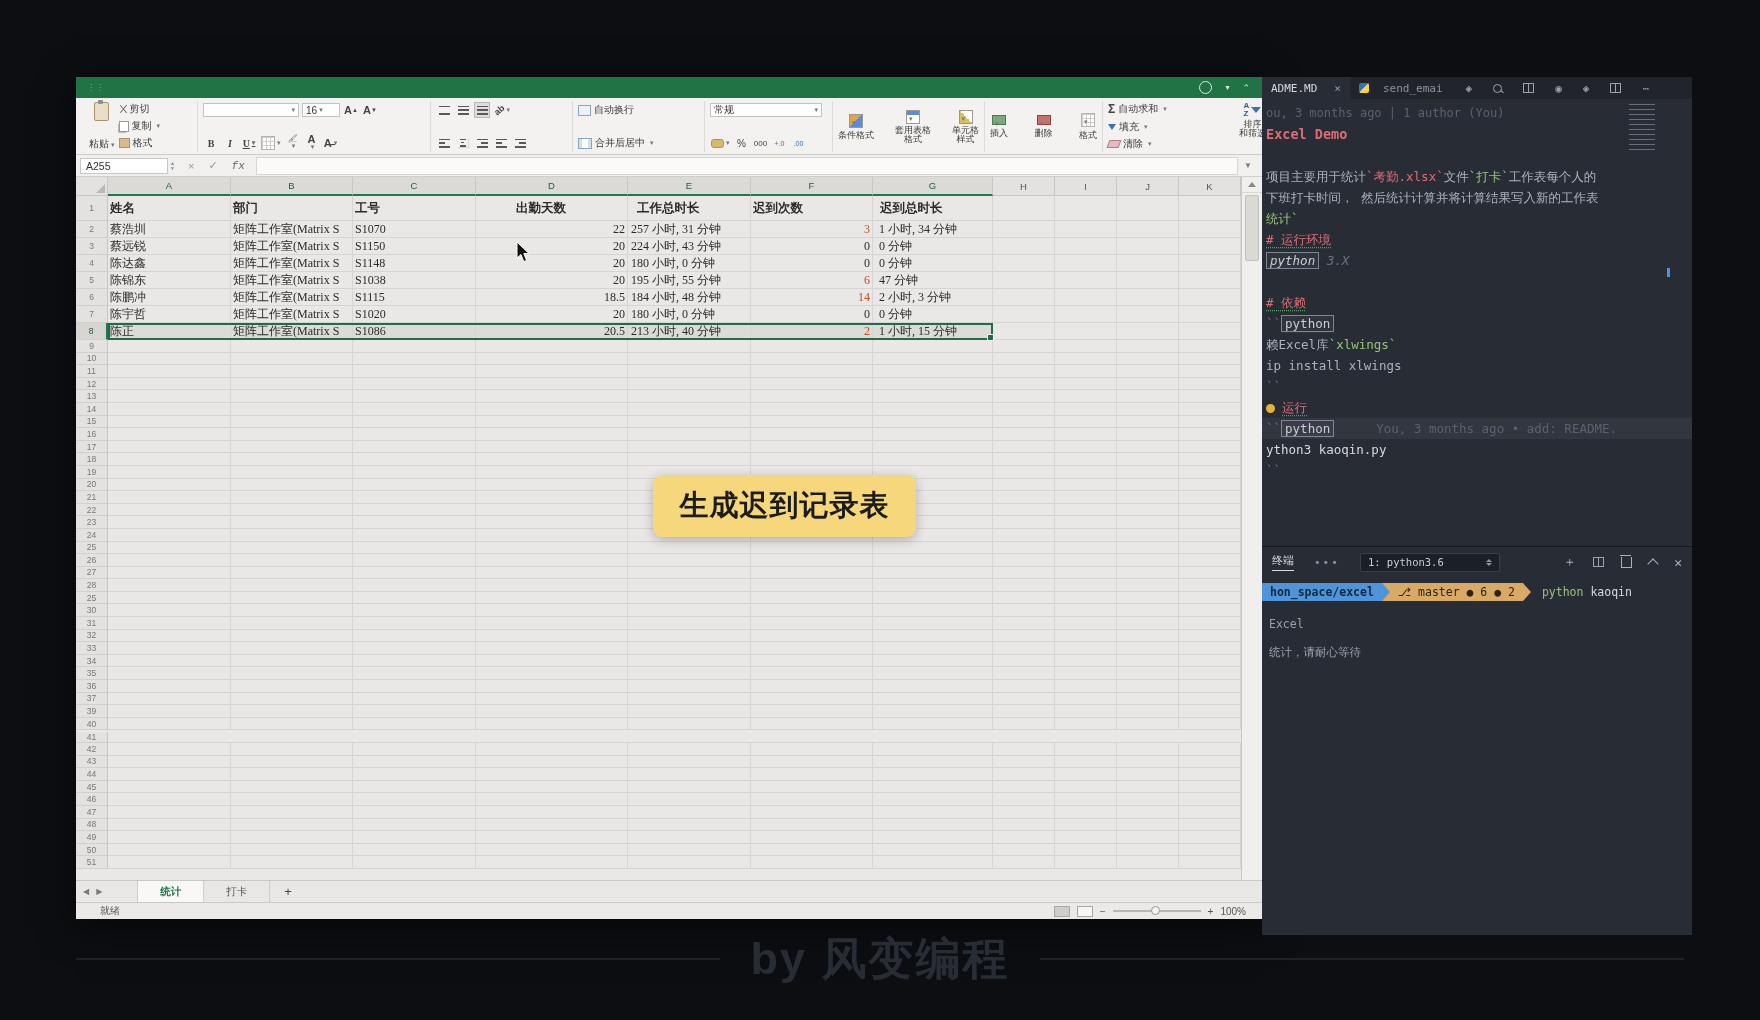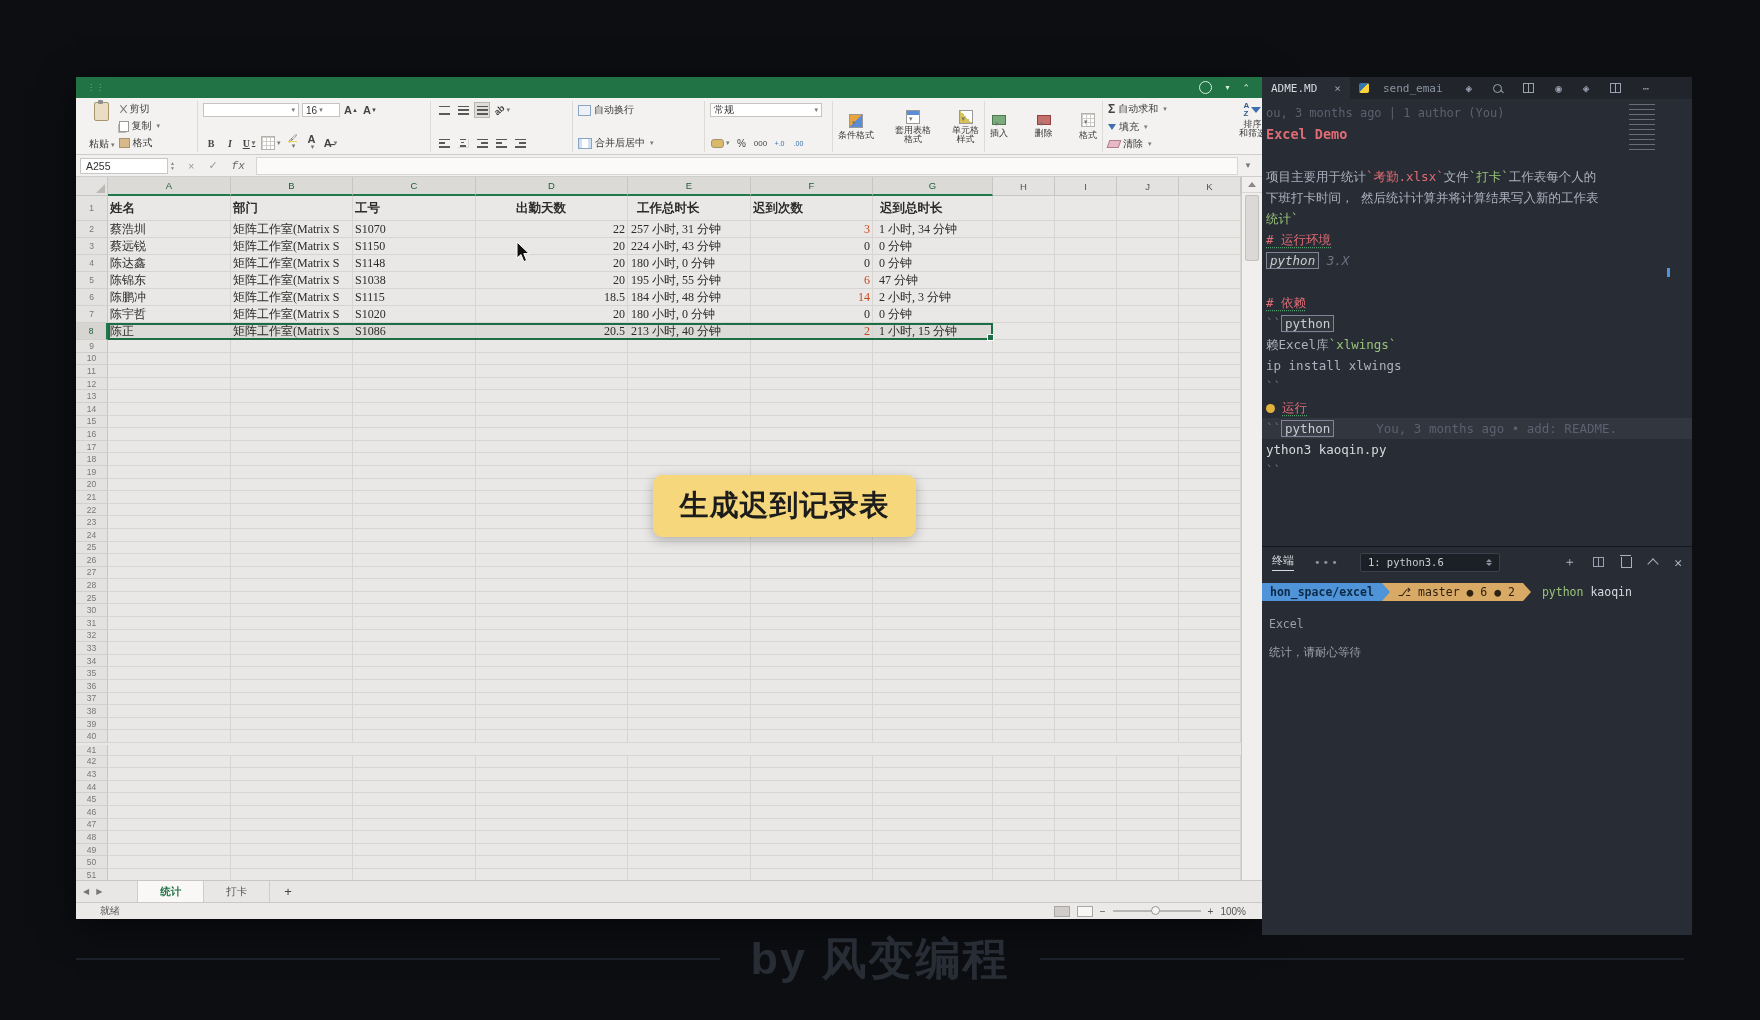--- a/index.html
+++ b/index.html
@@ -920,34 +920,20 @@
             <div class="c" style="width: 152px; flex-basis: 152px;"></div>
             <div class="c" style="width: 123px; flex-basis: 123px;"></div>
             <div class="c" style="width: 122px; flex-basis: 122px;"></div>
             <div class="c" style="width: 120px; flex-basis: 120px;"></div>
             <div class="c" style="width: 62px; flex-basis: 62px;"></div>
             <div class="c" style="width: 62px; flex-basis: 62px;"></div>
             <div class="c" style="width: 62px; flex-basis: 62px;"></div>
             <div class="c" style="width: 62px; flex-basis: 62px;"></div>
           </div>
           <div class="grow" style="height: 12.6px;">
-            <div class="rnum">38</div>
-            <div class="c" style="width: 123px; flex-basis: 123px;"></div>
-            <div class="c" style="width: 122px; flex-basis: 122px;"></div>
-            <div class="c" style="width: 123px; flex-basis: 123px;"></div>
-            <div class="c" style="width: 152px; flex-basis: 152px;"></div>
-            <div class="c" style="width: 123px; flex-basis: 123px;"></div>
-            <div class="c" style="width: 122px; flex-basis: 122px;"></div>
-            <div class="c" style="width: 120px; flex-basis: 120px;"></div>
-            <div class="c" style="width: 62px; flex-basis: 62px;"></div>
-            <div class="c" style="width: 62px; flex-basis: 62px;"></div>
-            <div class="c" style="width: 62px; flex-basis: 62px;"></div>
-            <div class="c" style="width: 62px; flex-basis: 62px;"></div>
-          </div>
-          <div class="grow" style="height: 12.6px;">
             <div class="rnum">39</div>
             <div class="c" style="width: 123px; flex-basis: 123px;"></div>
             <div class="c" style="width: 122px; flex-basis: 122px;"></div>
             <div class="c" style="width: 123px; flex-basis: 123px;"></div>
             <div class="c" style="width: 152px; flex-basis: 152px;"></div>
             <div class="c" style="width: 123px; flex-basis: 123px;"></div>
             <div class="c" style="width: 122px; flex-basis: 122px;"></div>
             <div class="c" style="width: 120px; flex-basis: 120px;"></div>
             <div class="c" style="width: 62px; flex-basis: 62px;"></div>
             <div class="c" style="width: 62px; flex-basis: 62px;"></div>

